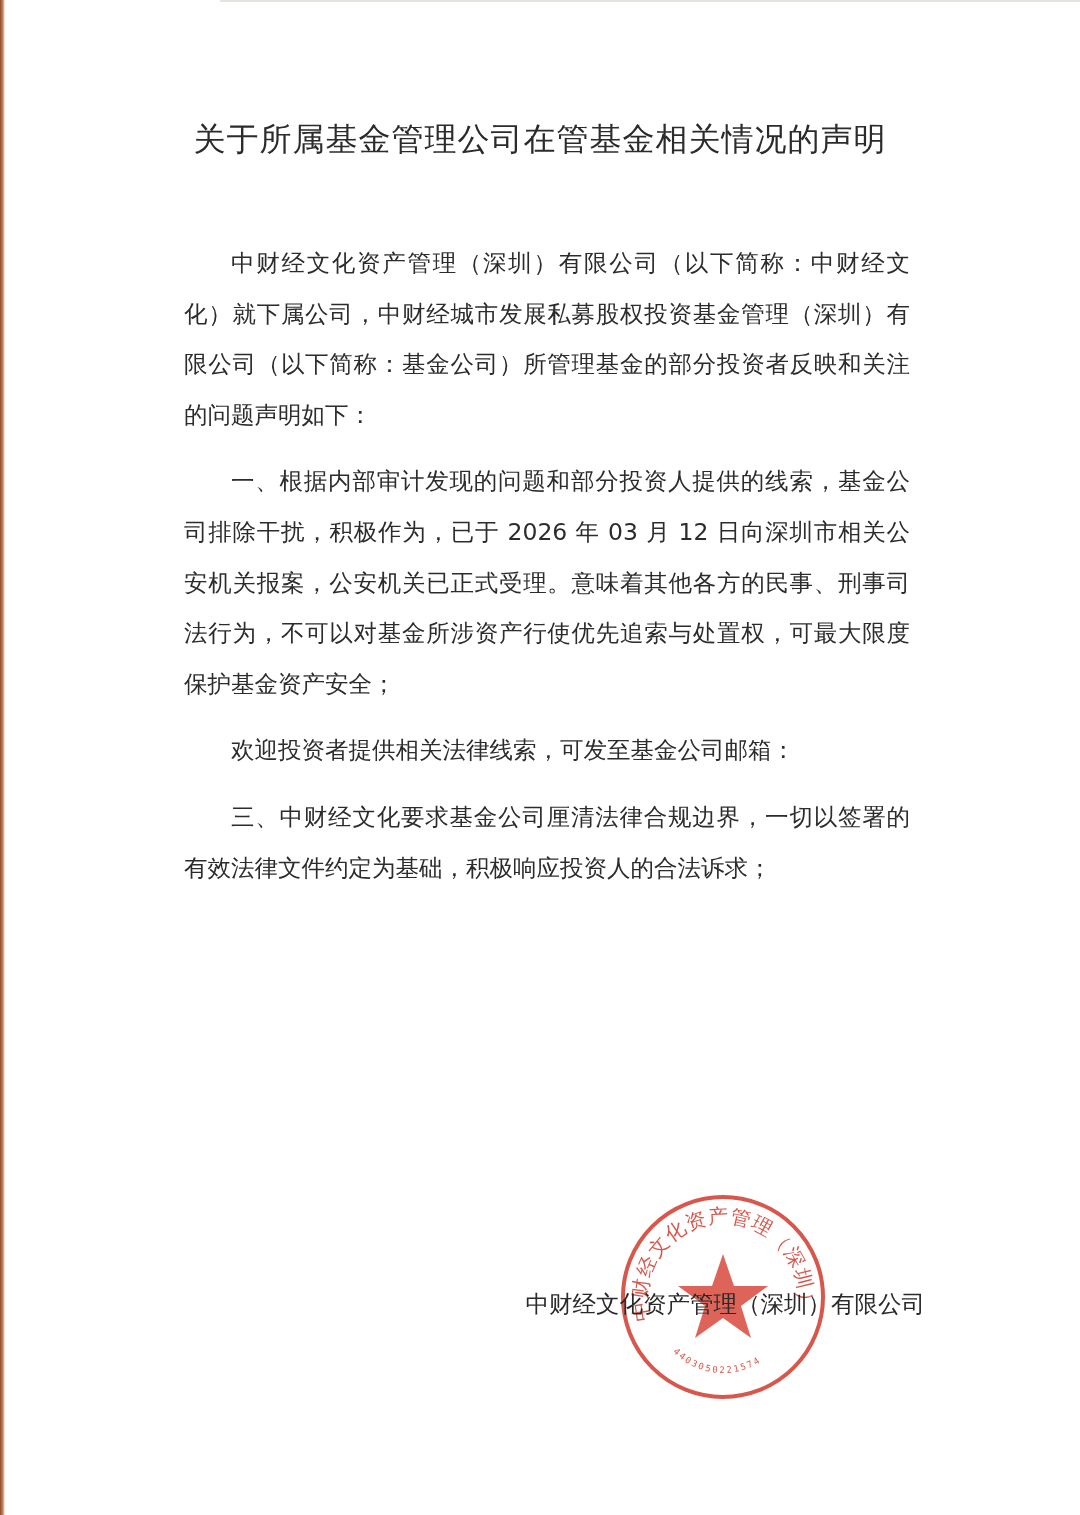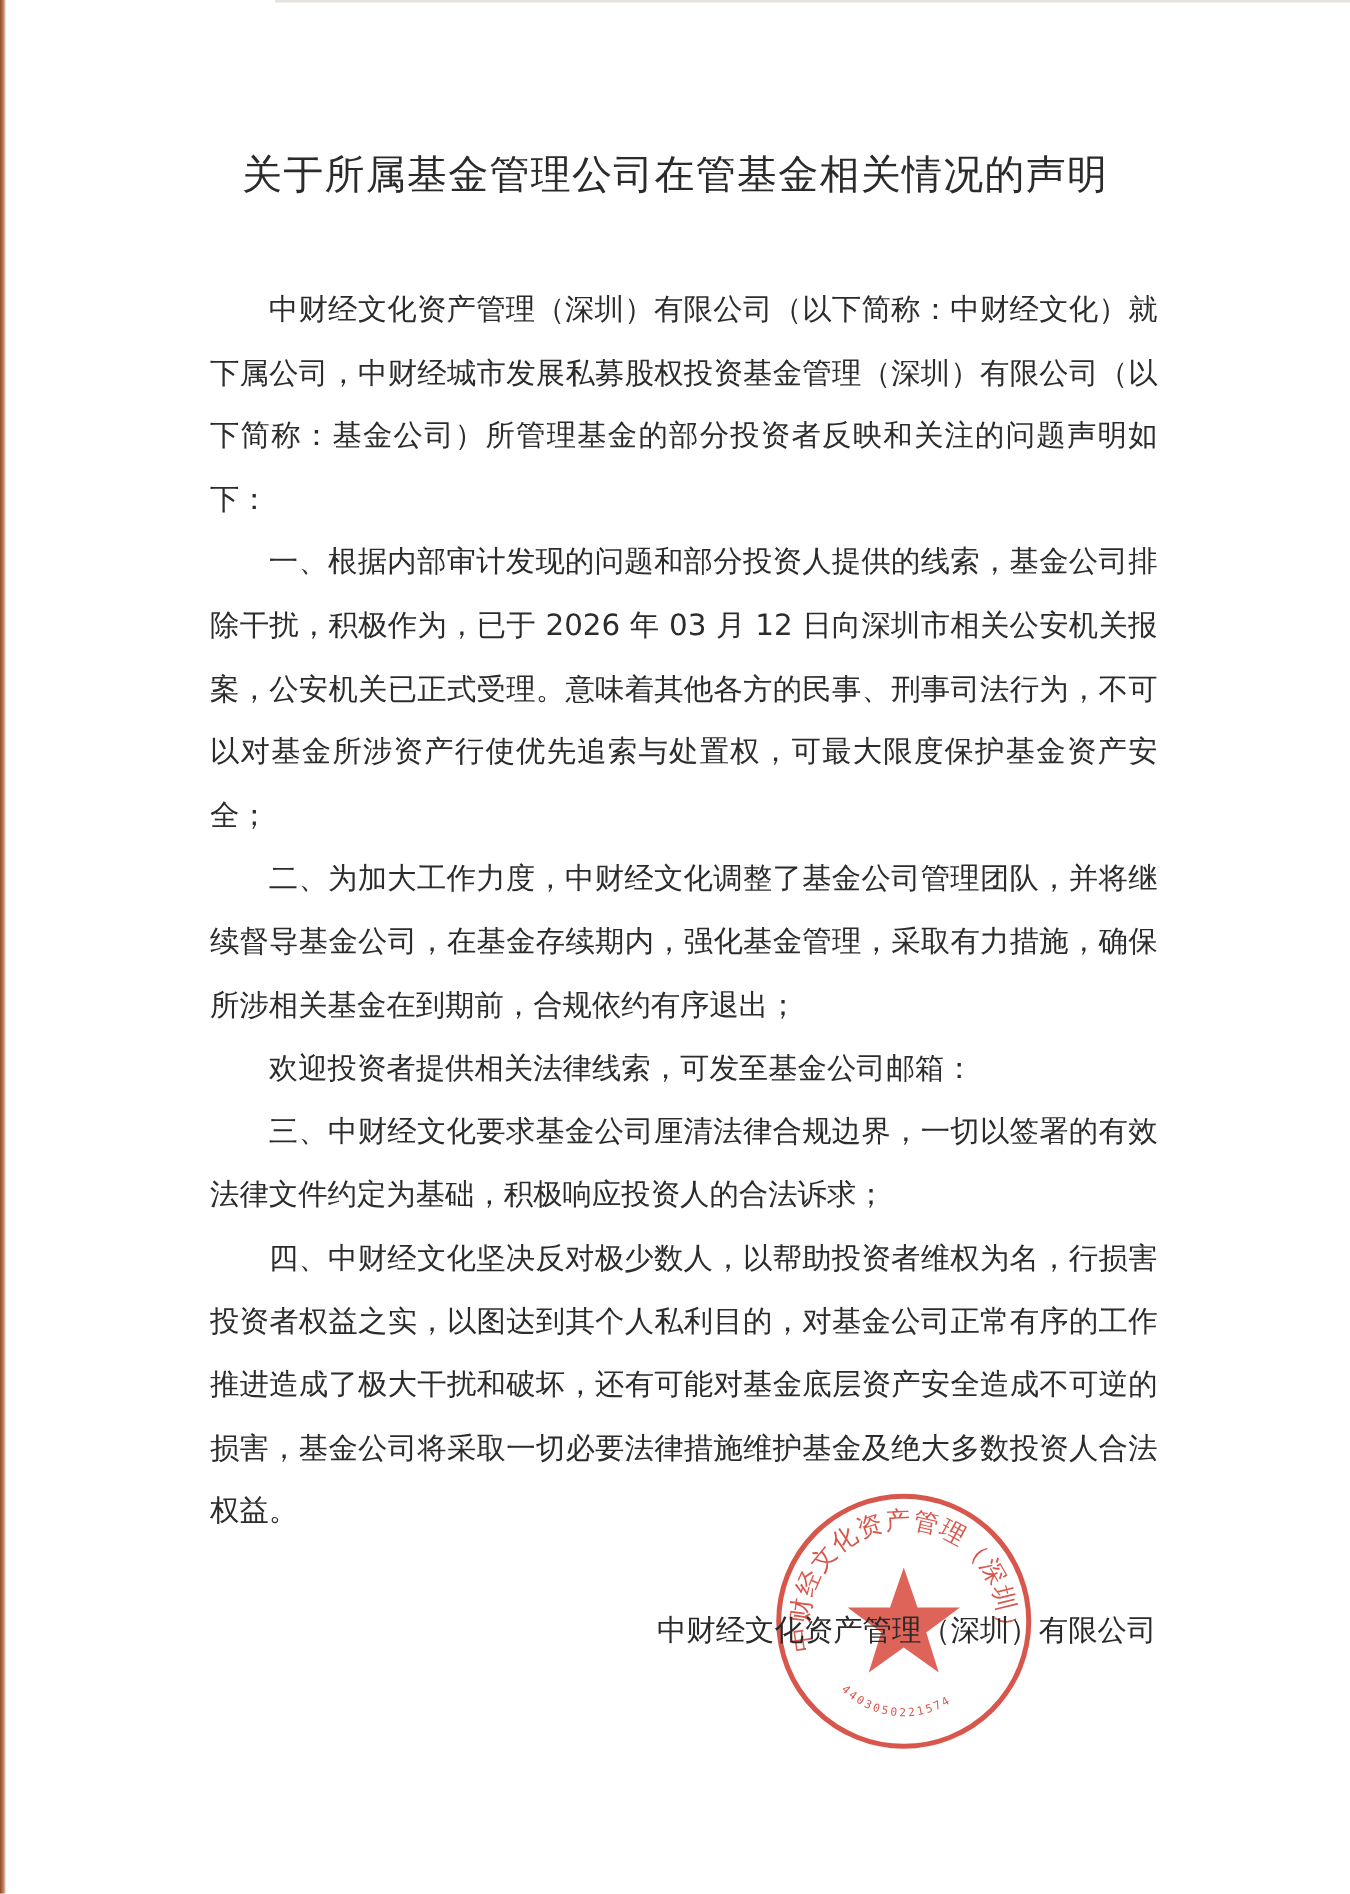--- a/index.html
+++ b/index.html
@@ -48,21 +48,21 @@
       top: 222px;
       width: 758px;
       font-size: 23.5px;
       line-height: 50.6px;
       text-align: justify;
       text-justify: inter-character;
       font-family: "DejaVu Sans", "Liberation Sans", sans-serif;
       color: #2c2c2c;
     }
     .body-text p {
-      margin: 0;
+      margin: 16px;
       text-indent: 2em;
     }
     .signature {
       position: absolute;
       left: 0;
       width: 925px;
       text-align: right;
       font-size: 23.5px;
       font-family: "DejaVu Sans", "Liberation Sans", sans-serif;
       color: #2a2a2a;
@@ -85,24 +85,22 @@
 
 <div class="page">
   <div class="edge-left"></div>
   <div class="edge-top"></div>
 
   <div class="title">关于所属基金管理公司在管基金相关情况的声明</div>
 
   <div class="body-text">
     <p>中财经文化资产管理（深圳）有限公司（以下简称：中财经文化）就下属公司，中财经城市发展私募股权投资基金管理（深圳）有限公司（以下简称：基金公司）所管理基金的部分投资者反映和关注的问题声明如下：</p>
     <p>一、根据内部审计发现的问题和部分投资人提供的线索，基金公司排除干扰，积极作为，已于 2026 年 03 月 12 日向深圳市相关公安机关报案，公安机关已正式受理。意味着其他各方的民事、刑事司法行为，不可以对基金所涉资产行使优先追索与处置权，可最大限度保护基金资产安全；</p>
-    <p>二、为加大工作力度，中财经文化调整了基金公司管理团队，并将继续督导基金公司，在基金存续期内，强化基金管理，采取有力措施，确保所涉相关基金在到期前，合规依约有序退出；</p>
     <p>欢迎投资者提供相关法律线索，可发至基金公司邮箱：</p>
     <p>三、中财经文化要求基金公司厘清法律合规边界，一切以签署的有效法律文件约定为基础，积极响应投资人的合法诉求；</p>
-    <p>四、中财经文化坚决反对极少数人，以帮助投资者维权为名，行损害投资者权益之实，以图达到其个人私利目的，对基金公司正常有序的工作推进造成了极大干扰和破坏，还有可能对基金底层资产安全造成不可逆的损害，基金公司将采取一切必要法律措施维护基金及绝大多数投资人合法权益。</p>
   </div>
 
   <svg class="seal" viewBox="0 0 210 210">
     <defs>
       <path id="sealArc" d="M 32 128 A 76 76 0 1 1 178 128"></path>
       <path id="sealArcBottom" d="M 55 160 A 70 70 0 0 0 155 160"></path>
     </defs>
     <circle cx="105" cy="105" r="100" fill="none" stroke="#d23a2e" stroke-width="4"></circle>
     <text font-size="20" fill="#d23a2e" font-family="DejaVu Serif, serif" letter-spacing="1">
       <textPath href="#sealArc">中财经文化资产管理（深圳）有限公司</textPath>

